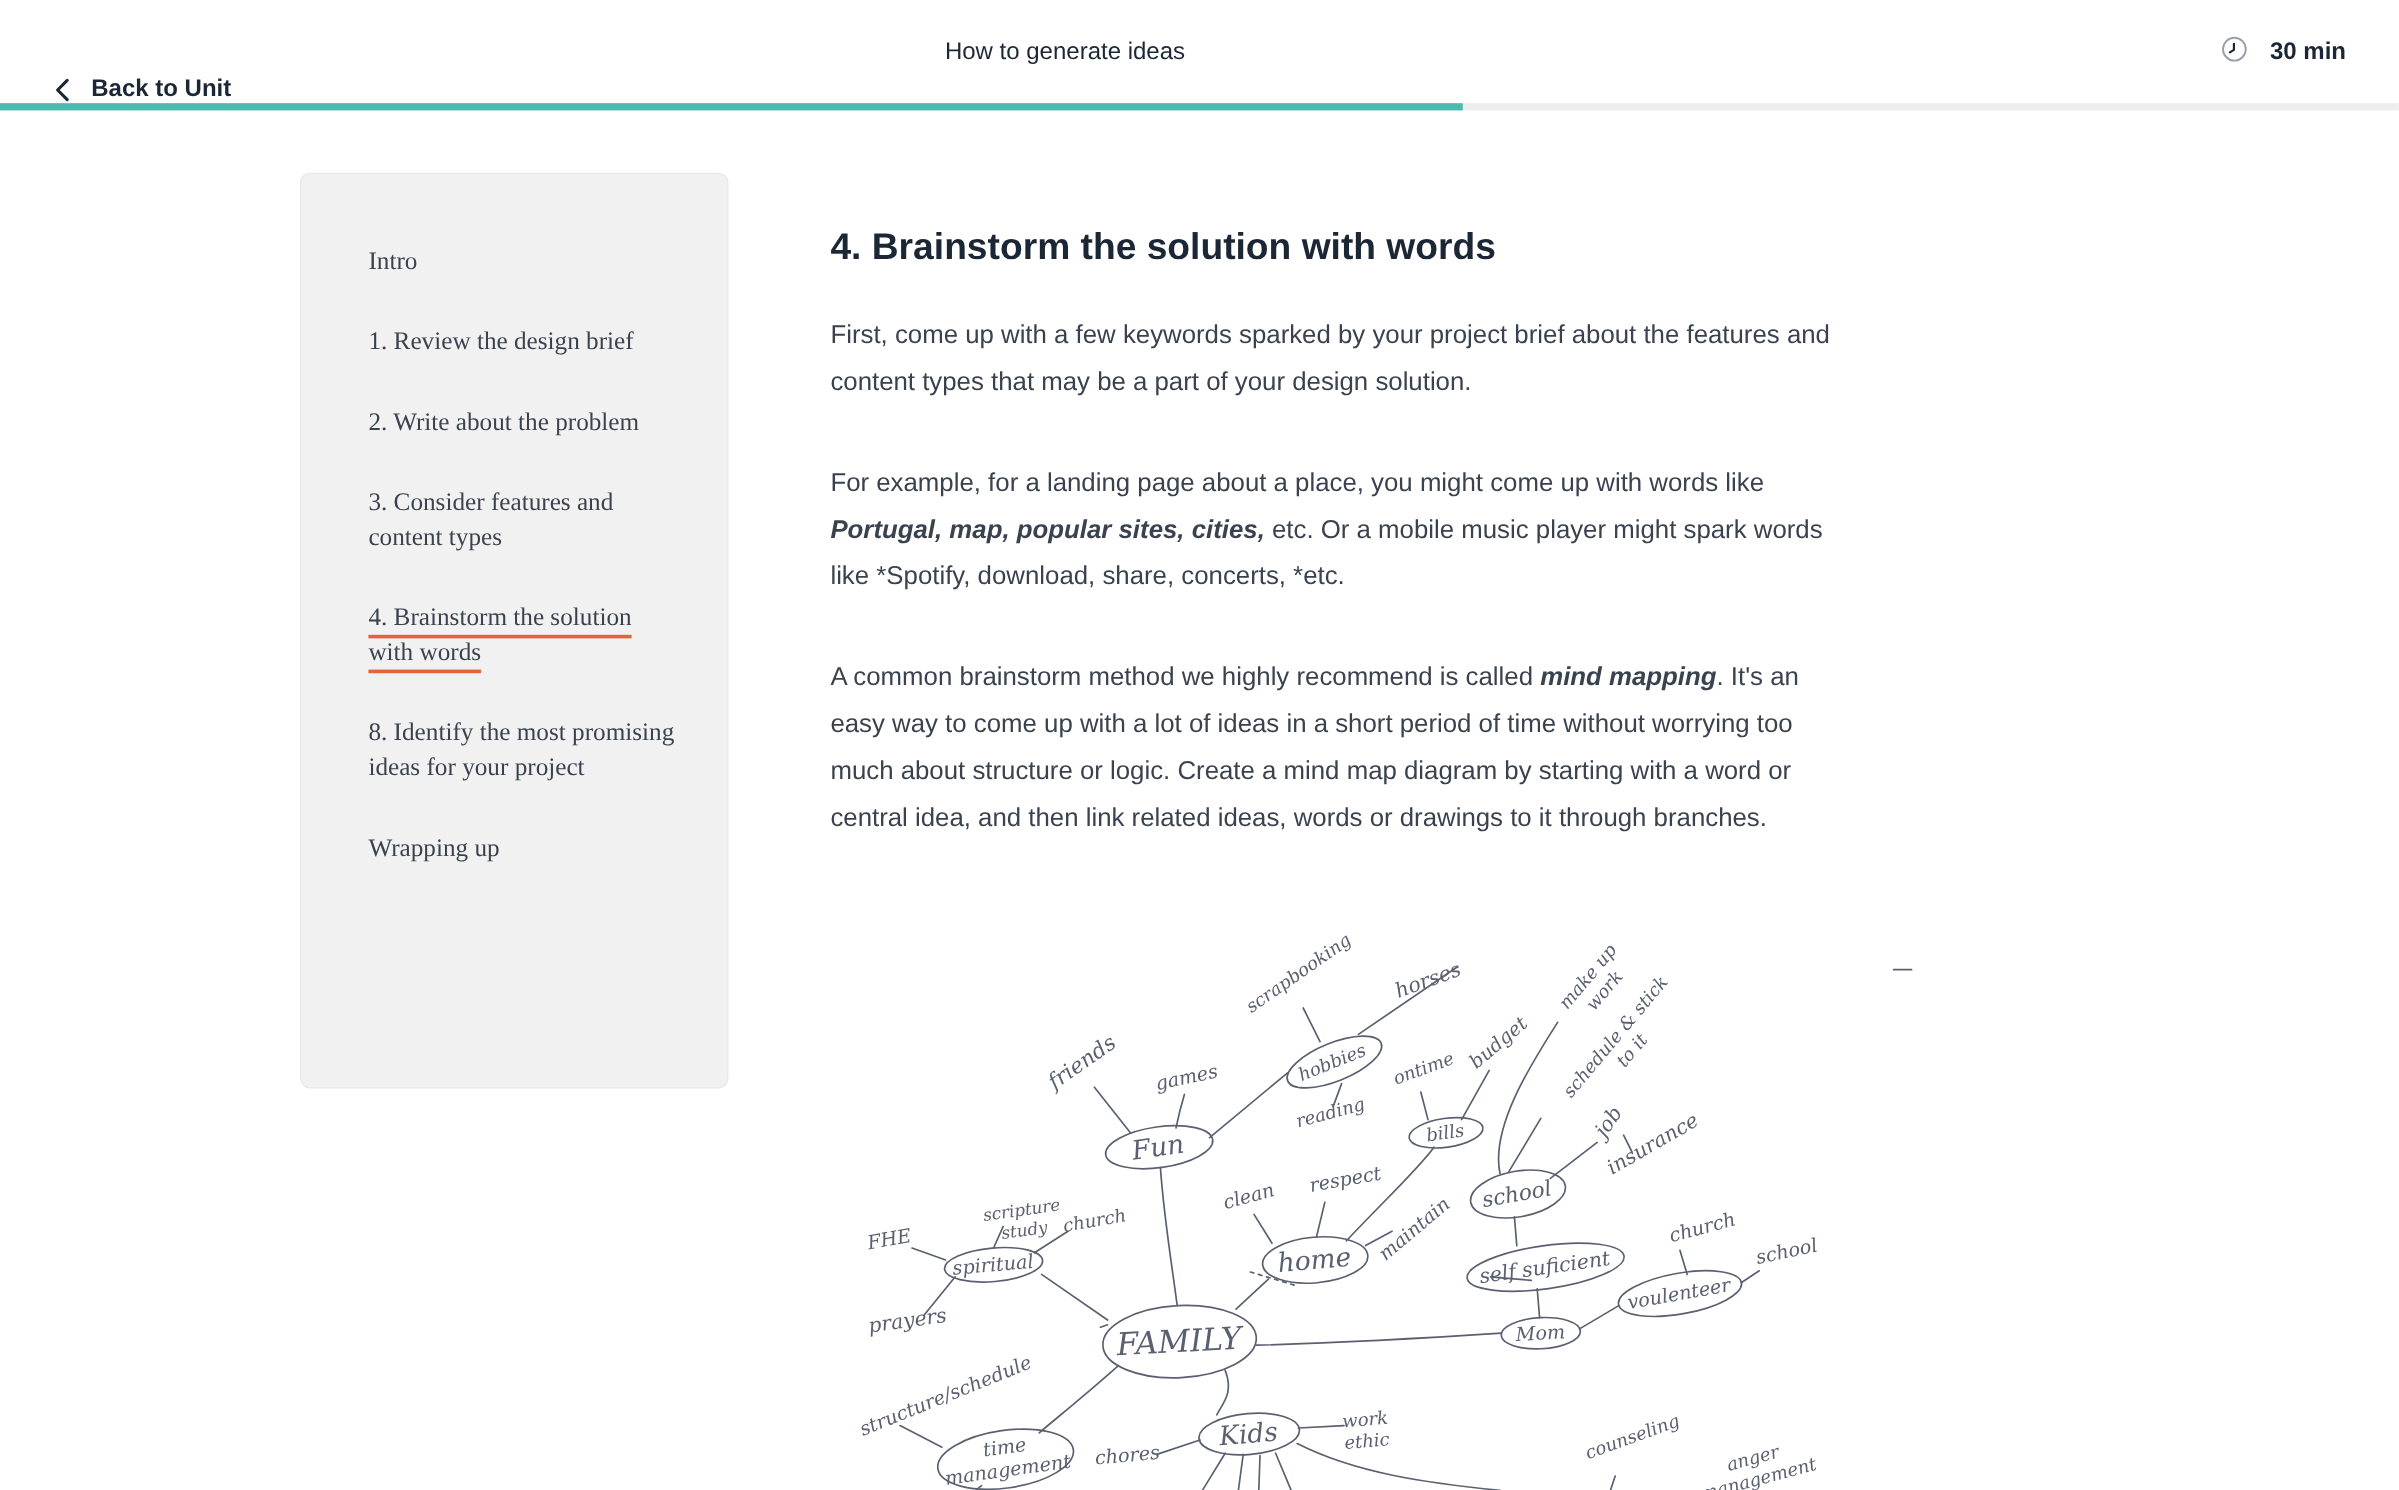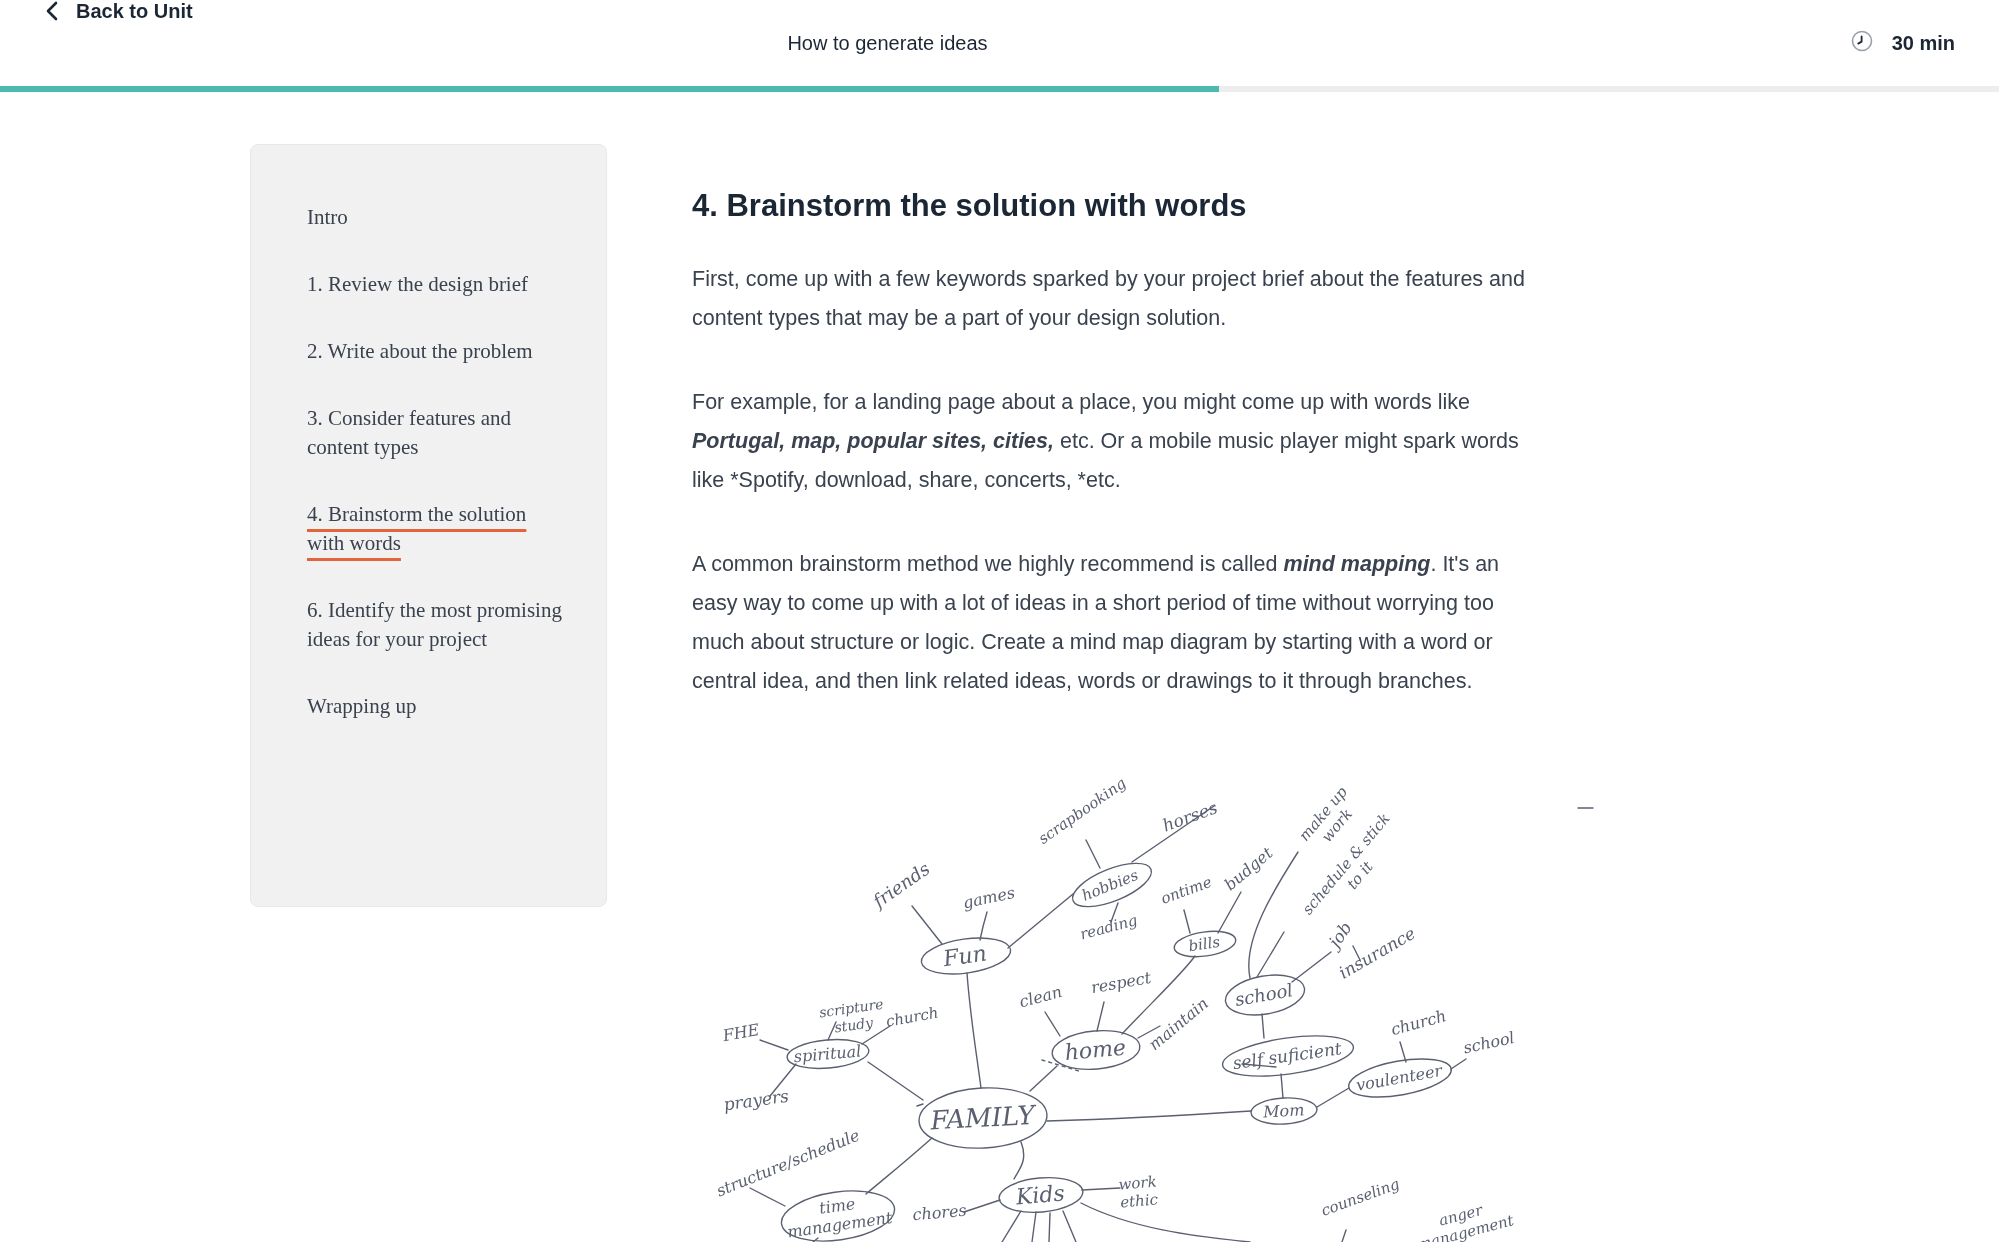--- a/index.html
+++ b/index.html
@@ -1,21 +1,21 @@
 <!DOCTYPE html>
 <html><head>
 <meta charset="utf-8">
 <style>
   * { margin:0; padding:0; box-sizing:border-box; }
   html,body { width:1999px; height:1242px; background:#ffffff;
               font-family:"Liberation Sans", sans-serif; color:#39424e; overflow:hidden; }
 
   
   .header { position:absolute; left:0; top:0; width:1999px; height:86px; background:#fff; }
-  .back-btn { position:absolute; left:44px; top:0; height:86px; display:flex; align-items:flex-start;
+  .back-btn { position:absolute; left:44px; top:0; height:86px; display:flex; align-items:flex-end;
               gap:16px; cursor:pointer; }
   .back-btn svg { display:block; }
   .back-label { font-size:20px; font-weight:700; color:#1c2735; }
   .page-title { position:absolute; left:0; top:0; width:1775px; height:86px; display:flex;
                 align-items:center; justify-content:center; font-size:20px; font-weight:400;
                 color:#1c2735; pointer-events:none; }
   .duration { position:absolute; right:44px; top:0; height:86px; display:flex; align-items:center;
               gap:18px; }
   .duration-label { font-size:20px; font-weight:700; color:#1c2735; }
 
@@ -68,21 +68,21 @@
 <div class="progress-track">
   <div class="progress-fill" id="progress-fill" style="width: 61%; background: rgb(78, 185, 175);"></div>
 </div>
 
 <nav class="sidebar" id="sidebar">
     <div class="nav-item">Intro</div>
     <div class="nav-item">1. Review the design brief</div>
     <div class="nav-item">2. Write about the problem</div>
     <div class="nav-item">3. Consider features and content types</div>
     <div class="nav-item active">4. Brainstorm the solution with words</div>
-    <div class="nav-item">6. Identify the most promising ideas for your project</div>
+    <div class="nav-item">8. Identify the most promising ideas for your project</div>
     <div class="nav-item">Wrapping up</div>
   </nav>
 
 <main class="content">
   <h1>4. Brainstorm the solution with words</h1>
   <div id="paragraphs">
       <p><span>First, come up with a few keywords sparked by your project brief about the features and content types that may be a part of your design solution.</span></p>
       <p><span>For example, for a landing page about a place, you might come up with words like </span><em>Portugal, map, popular sites, cities,</em><span> etc. Or a mobile music player might spark words like *Spotify, download, share, concerts, *etc.</span></p>
       <p><span>A common brainstorm method we highly recommend is called </span><em>mind mapping</em><span>. It's an easy way to come up with a lot of ideas in a short period of time without worrying too much about structure or logic. Create a mind map diagram by starting with a word or central idea, and then link related ideas, words or drawings to it through branches.</span></p>
     </div>

